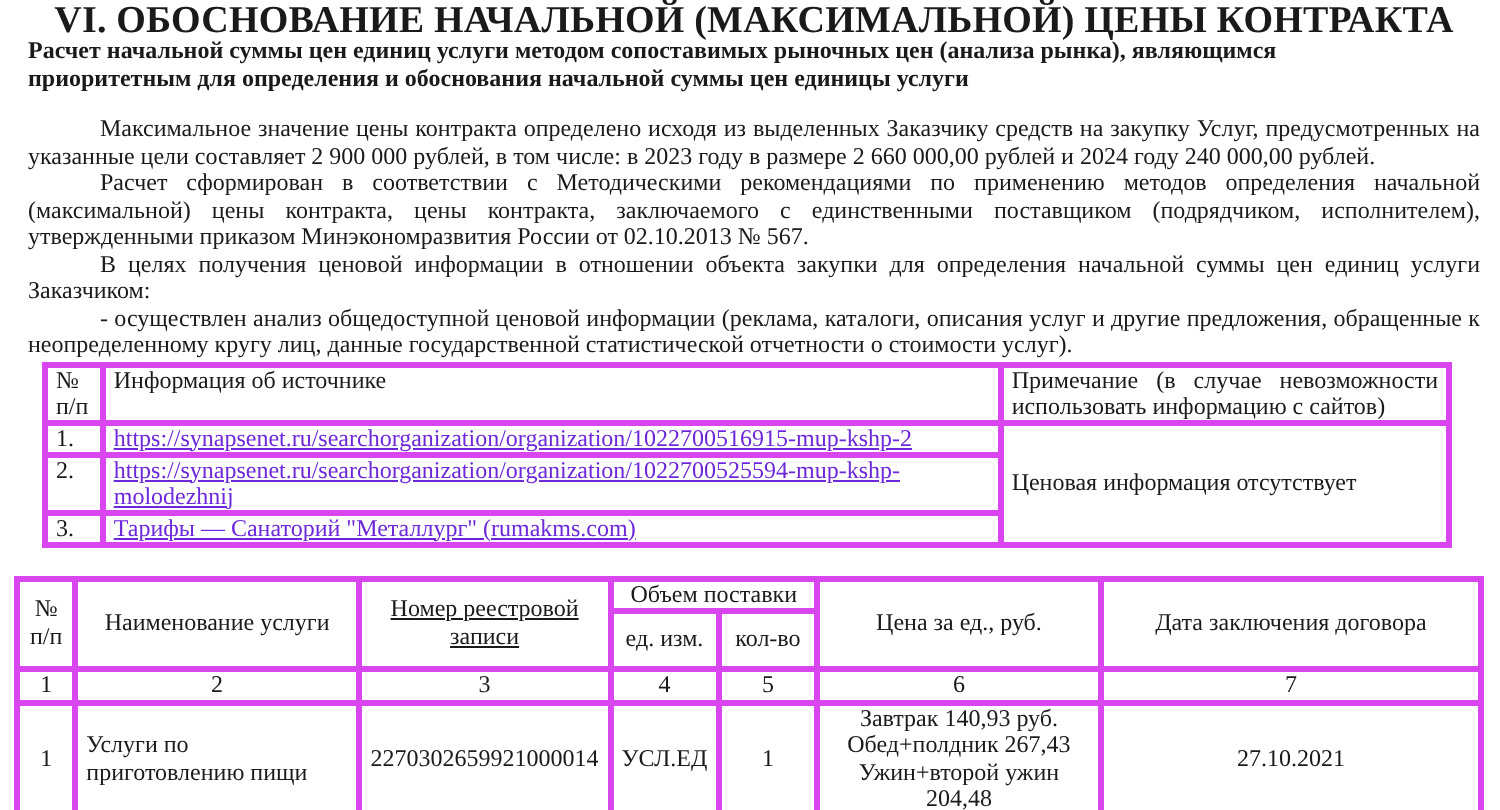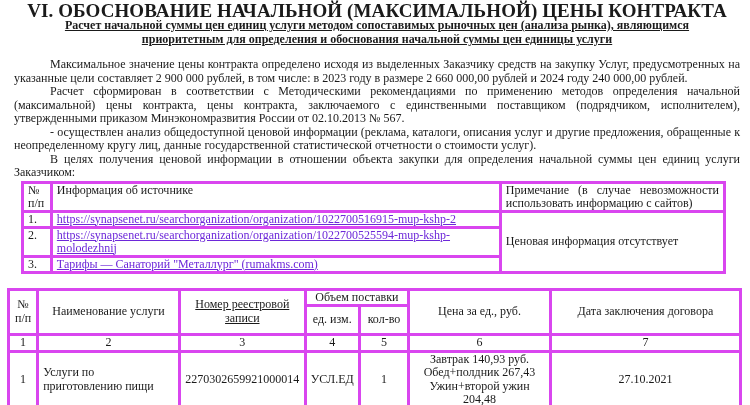--- a/index.html
+++ b/index.html
@@ -8,23 +8,22 @@
     font-family: "Liberation Serif", "DejaVu Serif", serif;
     color: #1a1a1a; font-size: 12px; line-height: 13.5px;
     position: relative;
   }
   .page { position: absolute; left: 14px; top: 3px; width: 726px; }
   .title {
     text-align: center; font-weight: bold; font-size: 19px; line-height: 15px;
     margin: 0; letter-spacing: 0.1px;
   }
   .subtitle {
-    text-align: center; font-weight: bold; font-size: 12px; line-height: 14px;
+    font-weight: bold; font-size: 12px; line-height: 14px;
     margin: 0 0 12px 0;
-    text-decoration: underline;
   }
   p { margin: 0; text-align: justify; }
   .indent { text-indent: 36px; }
   table { border-collapse: collapse; }
   td, th { border: 3px solid #d946ef; padding: 0 4px; font-weight: normal; vertical-align: top; }
   .src-table { width: 705px; margin-left: 7px; margin-top: 1px; }
   .src-table a { color: #6d28d9; text-decoration: underline; }
   .src-table td { line-height: 13px; height: 13px; }
   .note-cell { vertical-align: middle; }
   .gap { height: 14px; }
@@ -37,22 +36,22 @@
 
 <div class="page">
   <h1 class="title">VI. ОБОСНОВАНИЕ НАЧАЛЬНОЙ (МАКСИМАЛЬНОЙ) ЦЕНЫ КОНТРАКТА</h1>
   <div class="subtitle">
     <div>Расчет начальной суммы цен единиц услуги методом сопоставимых рыночных цен (анализа рынка), являющимся</div>
     <div>приоритетным для определения и обоснования начальной суммы цен единицы услуги</div>
   </div>
 
   <p class="indent">Максимальное значение цены контракта определено исходя из выделенных Заказчику средств на закупку Услуг, предусмотренных на указанные цели составляет 2 900 000 рублей, в том числе: в 2023 году в размере 2 660 000,00 рублей и 2024 году 240 000,00 рублей.</p>
   <p class="indent">Расчет сформирован в соответствии с Методическими рекомендациями по применению методов определения начальной (максимальной) цены контракта, цены контракта, заключаемого с единственными поставщиком (подрядчиком, исполнителем), утвержденными приказом Минэкономразвития России от 02.10.2013 № 567.</p>
+  <p class="indent">В целях получения ценовой информации в отношении объекта закупки для определения начальной суммы цен единиц услуги Заказчиком:</p>
   <p class="indent">- осуществлен анализ общедоступной ценовой информации (реклама, каталоги, описания услуг и другие предложения, обращенные к неопределенному кругу лиц, данные государственной статистической отчетности о стоимости услуг).</p>
-  <p class="indent">В целях получения ценовой информации в отношении объекта закупки для определения начальной суммы цен единиц услуги Заказчиком:</p>
 
   <table class="src-table">
     <tbody>
         <tr>
       <td style="width:18px;">№ п/п</td>
       <td style="width:440px;margin-left:36px;">Информация об источнике</td>
       <td style="width:216px; text-align:justify;">Примечание (в случае невозможности использовать информацию с сайтов)</td>
     </tr>
     <tr>
       <td>1.</td>

